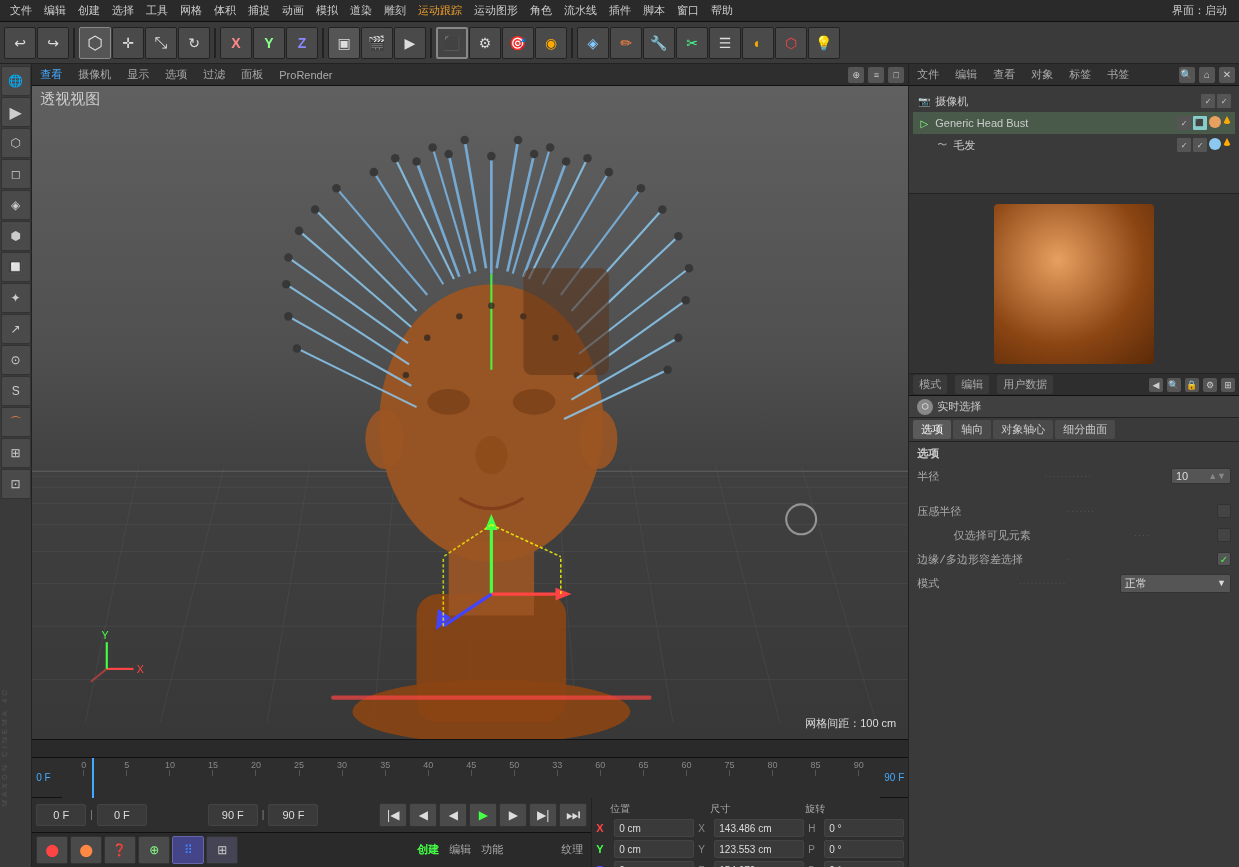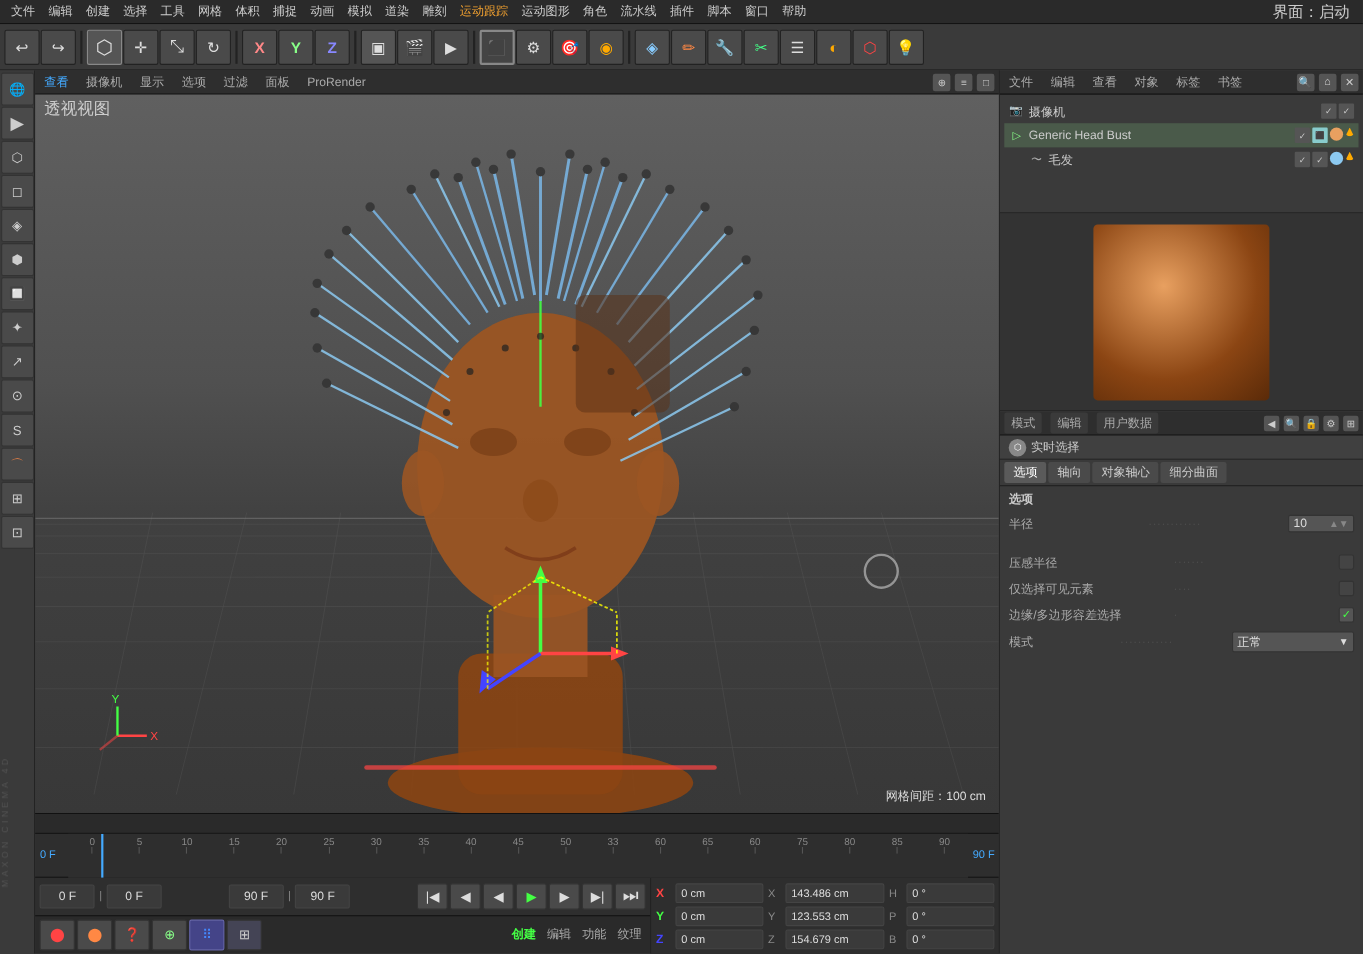--- a/index.html
+++ b/index.html
@@ -2,21 +2,21 @@
 <html><head>
   <meta charset="utf-8">
   <style>
     * { margin: 0; padding: 0; box-sizing: border-box; }
     body { width: 1239px; height: 867px; background: #3c3c3c; font-family: 'Microsoft YaHei', Arial, sans-serif; font-size: 11px; color: #ccc; overflow: hidden; }
 
     
     #top-menu { width: 100%; height: 22px; background: #2a2a2a; display: flex; align-items: center; padding: 0 4px; border-bottom: 1px solid #111; }
     .menu-item { padding: 2px 6px; color: #ccc; cursor: pointer; font-size: 11px; }
     .menu-item.active { color: #f0a030; }
-    #top-right-status { margin-left: auto; color: #ccc; font-size: 14px; padding-right: 8px; }
+    #top-right-status { margin-left: auto; color: #ccc; font-size: 11px; padding-right: 8px; }
 
     
     #toolbar { width: 100%; height: 42px; background: #3a3a3a; display: flex; align-items: center; padding: 2px 4px; border-bottom: 1px solid #222; gap: 2px; }
     .toolbar-btn { width: 32px; height: 32px; background: #4a4a4a; border: 1px solid #222; border-radius: 2px; display: flex; align-items: center; justify-content: center; cursor: pointer; font-size: 14px; color: #ddd; }
     .toolbar-btn.active { background: #555; border-color: #888; }
     .toolbar-sep { width: 2px; height: 30px; background: #222; margin: 0 2px; }
     .toolbar-group { display: flex; gap: 1px; }
 
     
     #left-panel { width: 36px; background: #3a3a3a; border-right: 1px solid #222; display: flex; flex-direction: column; align-items: center; padding: 2px 0; gap: 1px; }
@@ -45,21 +45,21 @@
     .color-dot { width: 12px; height: 12px; border-radius: 50%; }
     
     
     #right-bottom { flex: 1; background: #3a3a3a; overflow: hidden; }
     #right-bottom-header { height: 22px; background: #2e2e2e; display: flex; align-items: center; padding: 0 4px; gap: 8px; border-bottom: 1px solid #111; }
     .rb-tab { color: #aaa; cursor: pointer; font-size: 11px; padding: 2px 6px; background: #3a3a3a; border-radius: 2px; }
     #attr-tabs { height: 24px; background: #3a3a3a; display: flex; align-items: center; padding: 0 4px; gap: 2px; border-bottom: 1px solid #222; }
     .attr-tab { padding: 2px 8px; background: #4a4a4a; border-radius: 2px; cursor: pointer; font-size: 11px; color: #ccc; }
     .attr-tab.active { background: #5a5a5a; color: #fff; }
     .attr-row { display: flex; align-items: center; height: 22px; margin-bottom: 2px; }
-    .attr-name { flex: 1; color: #aaa; font-size: 11px; }
+    .attr-name { flex: 1; color: #aaa; font-size: 11px; font-family: Liberation Mono, monospace; }
     .attr-dots { flex: 1; color: #555; font-size: 9px; letter-spacing: 1px; }
     .attr-value { width: 60px; background: #555; border: 1px solid #333; border-radius: 2px; padding: 1px 4px; font-size: 11px; color: #ddd; display: flex; align-items: center; justify-content: space-between; }
     .attr-check { width: 14px; height: 14px; background: #555; border-radius: 2px; display: flex; align-items: center; justify-content: center; font-size: 9px; }
 
     
     #timeline { height: 40px; background: #2e2e2e; border-top: 1px solid #111; display: flex; align-items: center; }
     #timeline-ruler { flex: 1; height: 40px; background: #2e2e2e; position: relative; overflow: hidden; }
     #timeline-playhead { position: absolute; top: 0; left: 30px; width: 2px; height: 100%; background: #4af; }
     #timeline-marks { position: absolute; top: 0; left: 0; width: 100%; height: 100%; display: flex; align-items: flex-start; padding-top: 2px; }
     .t-mark { display: flex; flex-direction: column; align-items: center; width: 45px; }
@@ -514,26 +514,31 @@
           <div class="mode-btn orange">⬤</div>
           <div class="mode-btn yellow">❓</div>
           <div class="mode-btn" style="color:#8f8;">⊕</div>
           <div class="mode-btn blue active" style="background:#448;border-color:#66a;">⠿</div>
           <div class="mode-btn active" style="background:#445;">⊞</div>
           <span style="flex:1"></span>
 
           <span style="color:#4f4;font-size:11px;font-weight:bold;padding:0 4px;">创建</span>
           <span style="color:#aaa;font-size:11px;padding:0 4px;">编辑</span>
           <span style="color:#aaa;font-size:11px;padding:0 4px;">功能</span>
-          <span style="color:#aaa;font-size:11px;padding:0 4px;">纹理</span>
+          <span style="color:#aaa;font-size:11px;padding:0 4px;margin-left:48px;">纹理</span>
         </div>
       </div>
 
       <div style="flex:1;display:flex;flex-direction:column;">
         <div id="transform-panel">
+          <div style="display:flex;gap:20px;margin-bottom:2px;">
+            <span style="color:#aaa;font-size:10px;margin-left:14px;">位置</span>
+            <span style="color:#aaa;font-size:10px;margin-left:60px;">尺寸</span>
+            <span style="color:#aaa;font-size:10px;margin-left:55px;">旋转</span>
+          </div>
 
           <div class="transform-row">
             <span class="tr-axis x">X</span>
             <input class="tr-input" value="0 cm" style="">
             <span class="tr-label">X</span>
             <input class="tr-input" value="143.486 cm" style="width: 90px;">
             <span class="tr-label">H</span>
             <input class="tr-input" value="0 °" style="">
           </div>
 
@@ -665,21 +670,21 @@
             <span style="font-size:9px;color:#888;">▲▼</span>
           </div>
         </div>
 
         <div class="attr-row" style="padding:0 8px;margin-top:13px;">
           <span class="attr-name">压感半径</span>
           <span class="attr-dots">·······</span>
           <div class="attr-check" style="background:#444;border:1px solid #333;"></div>
         </div>
 
-        <div class="attr-row" style="padding:0 8px;">
+        <div class="attr-row" style="padding:0 8px;text-align:center;">
           <span class="attr-name">仅选择可见元素</span>
           <span class="attr-dots">····</span>
           <div class="attr-check" style="background:#444;border:1px solid #333;"></div>
         </div>
 
         <div class="attr-row" style="padding:0 8px;">
           <span class="attr-name">边缘/多边形容差选择</span>
           <span class="attr-dots">·</span>
           <div class="attr-check" style="background:#555;border:1px solid #333;color:#4f4;font-size:10px;">✓</div>
         </div>

